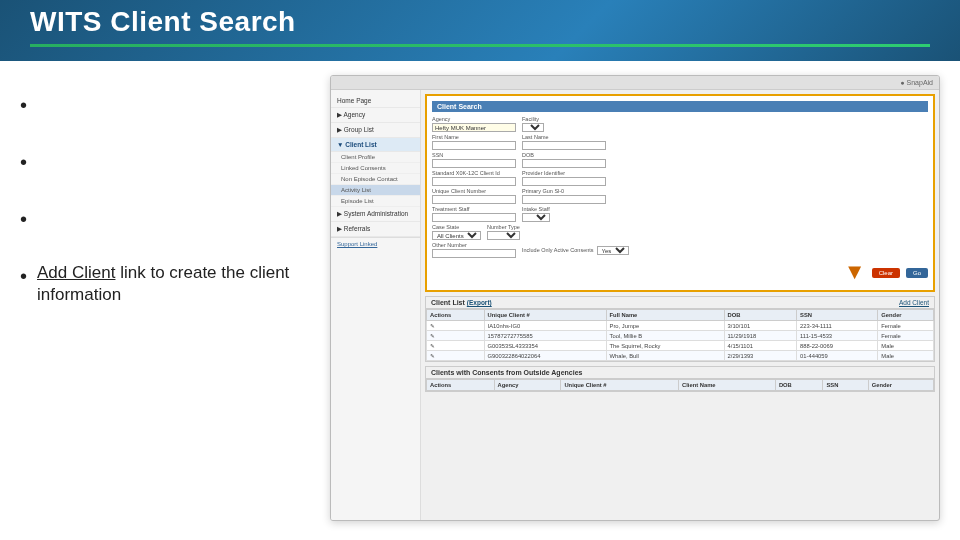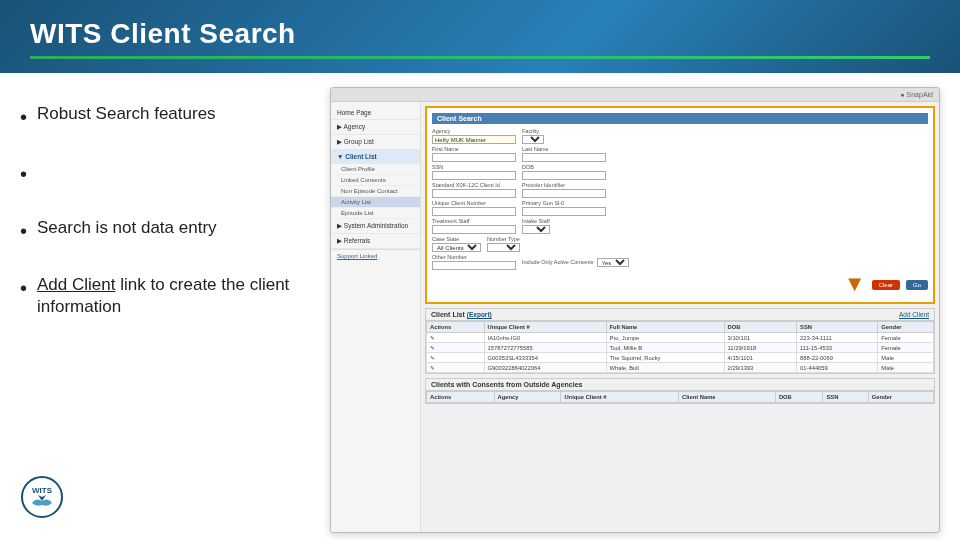--- a/index.html
+++ b/index.html
@@ -7,21 +7,21 @@
       width: 960px;
       height: 540px;
       overflow: hidden;
       font-family: Arial, sans-serif;
       background: #fff;
     }
 
     
     .header {
       background: linear-gradient(135deg, #1a5276 0%, #2980b9 60%, #1a5276 100%);
-      padding: 18px 30px 14px 30px;
+      padding: 6px 30px 14px 30px;
       position: relative;
     }
     .header-title {
       color: #fff;
       font-size: 28px;
       font-weight: bold;
       letter-spacing: 0.5px;
     }
     .header-underline {
       height: 3px;
@@ -319,49 +319,38 @@
   <div class="header-title">WITS Client Search</div>
   <div class="header-underline"></div>
 </div>
 
 <div class="main-content">
 
   <div class="left-panel">
 
     <div class="bullet-item">
       <span class="bullet-dot">•</span>
-      <span class="bullet-text">Robust Search features</span>
     </div>
 
     <div class="bullet-item">
       <span class="bullet-dot">•</span>
     </div>
 
     <div class="bullet-item">
       <span class="bullet-dot">•</span>
-      <span class="bullet-text">Search is not data entry</span>
     </div>
 
     <div class="bullet-item">
       <span class="bullet-dot">•</span>
       <span class="bullet-text">
         <a href="#">Add Client</a>
         <span> link to create the client information</span>
       </span>
     </div>
 
-    <div style="margin-top: auto; padding-bottom: 10px;">
-      <svg class="logo-icon" viewBox="0 0 44 44" xmlns="http://www.w3.org/2000/svg">
-        <circle cx="22" cy="22" r="20" fill="none" stroke="#1a5276" stroke-width="2"></circle>
-        <text x="22" y="18" text-anchor="middle" font-size="8" fill="#1a5276" font-weight="bold">WITS</text>
-
-        <path d="M12 28 Q16 22 22 26 Q28 22 32 28 Q28 32 22 30 Q16 32 12 28Z" fill="#1a8ab5" opacity="0.8"></path>
-        <path d="M22 26 L18 20 L22 22 L26 20 Z" fill="#1a5276"></path>
-      </svg>
-    </div>
   </div>
 
   <div class="right-panel">
     <div class="app-window">
 
       <div class="window-titlebar">
         <span class="titlebar-text">● SnapAid</span>
       </div>
 
       <div class="window-body">

